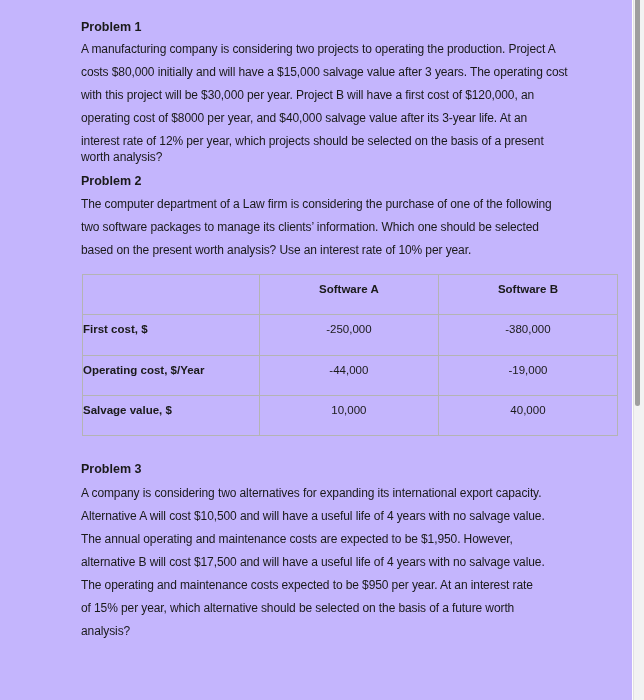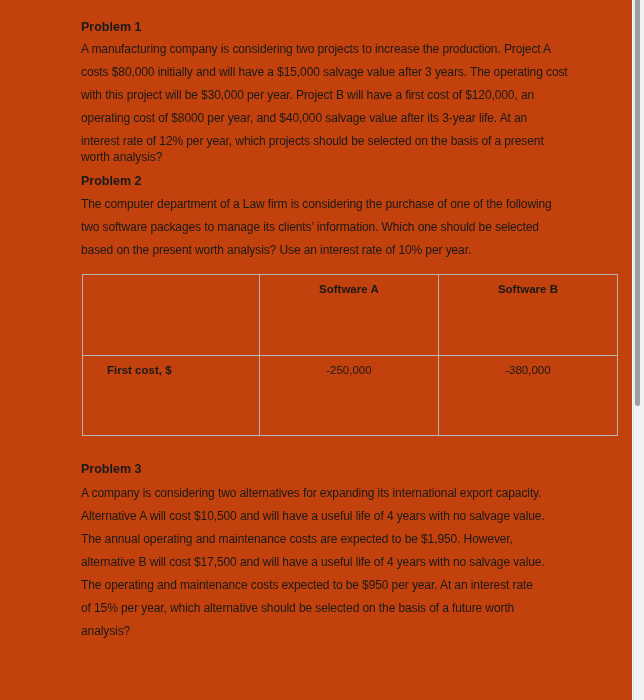--- a/index.html
+++ b/index.html
@@ -4,60 +4,60 @@
 <style>
   html, body { margin: 0; padding: 0; }
   body {
     width: 644px; height: 700px; overflow: hidden; position: relative;
     background: #fdfdfb;
     font-family: "Liberation Sans", sans-serif;
     color: #1a1a1a;
   }
   .page {
     position: absolute; left: 0; top: 0; width: 632px; height: 700px;
-    background: #c2410c;
+    background: #c4b5fd;
   }
   .content { position: absolute; left: 81px; top: 0; width: 490px; }
   .heading {
     font-weight: bold; font-size: 12.5px; position: absolute; left: 0;
     white-space: nowrap;
   }
   .line {
     position: absolute; left: 0; font-size: 12px; white-space: nowrap;
     letter-spacing: -0.1px;
   }
   table.data {
     position: absolute; left: 82px; top: 274px; width: 536px; height: 162px;
     border-collapse: collapse; font-size: 11.5px;
   }
   table.data td, table.data th {
     border: 1px solid #b4b4b4; vertical-align: top; padding: 8px 0 0 0;
   }
   table.data th { font-weight: bold; text-align: center; height: 24px; }
   table.data td { height: 24px; }
-  table.data td.label { font-weight: bold; padding-left: 24px; text-align: left; }
+  table.data td.label { font-weight: bold; text-align: left; }
   table.data td.val { text-align: center; }
   .col0 { width: 158px; } .col1 { width: 160px; } .col2 { width: 160px; }
   .scroll-track {
     position: absolute; left: 633px; top: 0; width: 11px; height: 700px;
     background: #f2f2f2; border-left: 1px solid #e2e2e2;
   }
   .scroll-thumb {
     position: absolute; left: 635px; top: 0; width: 5px; height: 403px;
     background: #9e9e9e; border-radius: 0 0 3px 3px;
   }
 </style>
 </head>
 <body>
 
 <div class="page">
   <div class="content">
 
     <div class="heading" style="top:20px">Problem 1</div>
-    <div class="line" style="top:42px">A manufacturing company is considering two projects to increase the production. Project A</div>
+    <div class="line" style="top:42px">A manufacturing company is considering two projects to operating the production. Project A</div>
     <div class="line" style="top:65px">costs $80,000 initially and will have a $15,000 salvage value after 3 years. The operating cost</div>
     <div class="line" style="top:88px">with this project will be $30,000 per year. Project B will have a first cost of $120,000, an</div>
     <div class="line" style="top:111px">operating cost of $8000 per year, and $40,000 salvage value after its 3-year life. At an</div>
     <div class="line" style="top:134px">interest rate of 12% per year, which projects should be selected on the basis of a present</div>
     <div class="line" style="top:150px">worth analysis?</div>
 
     <div class="heading" style="top:174px">Problem 2</div>
     <div class="line" style="top:197px">The computer department of a Law firm is considering the purchase of one of the following</div>
     <div class="line" style="top:220px">two software packages to manage its clients’ information. Which one should be selected</div>
     <div class="line" style="top:243px">based on the present worth analysis? Use an interest rate of 10% per year.</div>
@@ -77,18 +77,28 @@
         <tr>
       <th class="col0"></th>
       <th class="col1">Software A</th>
       <th class="col2">Software B</th>
     </tr>
     <tr>
       <td class="label">First cost, $</td>
       <td class="val">-250,000</td>
       <td class="val">-380,000</td>
     </tr>
+    <tr>
+      <td class="label">Operating cost, $/Year</td>
+      <td class="val">-44,000</td>
+      <td class="val">-19,000</td>
+    </tr>
+    <tr>
+      <td class="label">Salvage value, $</td>
+      <td class="val">10,000</td>
+      <td class="val">40,000</td>
+    </tr>
   </tbody>
     </table>
 </div>
 
 <div class="scroll-track"></div>
 <div class="scroll-thumb" style="height: 406px; top: 0px;"></div>
 
 </body></html>

